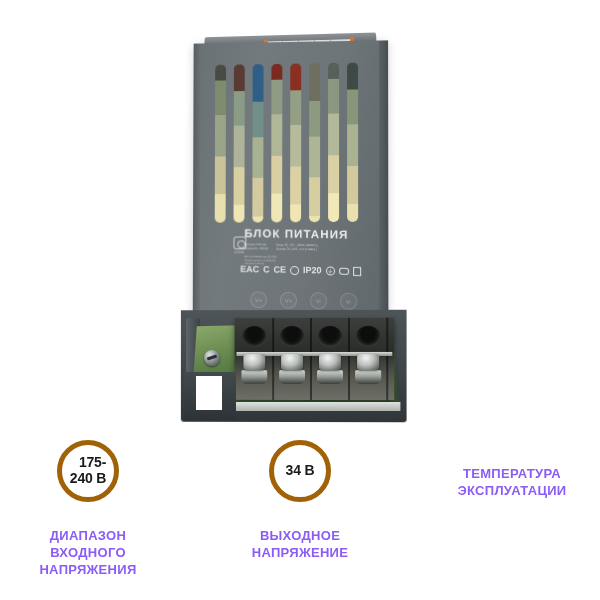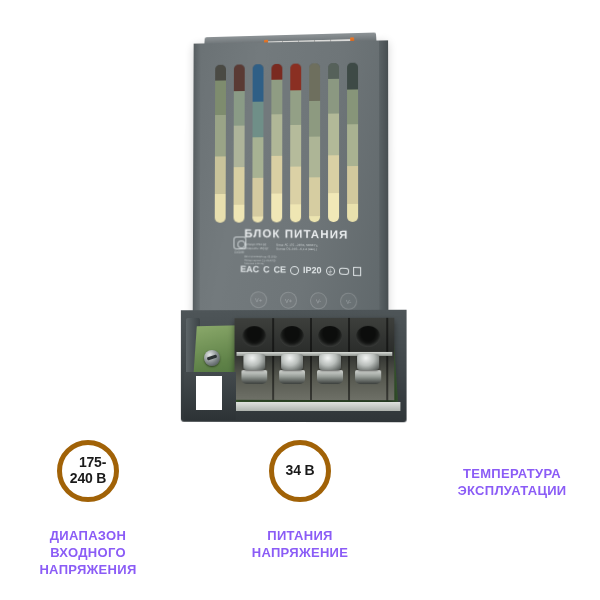--- a/index.html
+++ b/index.html
@@ -430,21 +430,21 @@
 240 В</div>
         </div>
         <div class="badge-caption">ДИАПАЗОН
 ВХОДНОГО
 НАПРЯЖЕНИЯ</div>
       </div>
       <div class="badge">
         <div class="badge-circle">
           <div class="badge-value" style="white-space: pre-line;">34 В</div>
         </div>
-        <div class="badge-caption">ПИТАНИЯ
+        <div class="badge-caption">ВЫХОДНОЕ
 НАПРЯЖЕНИЕ</div>
       </div>
       <div class="badge">
         <div class="badge-caption">ТЕМПЕРАТУРА
 ЭКСПЛУАТАЦИИ</div>
       </div>
     </div>
 
 </div>
 

